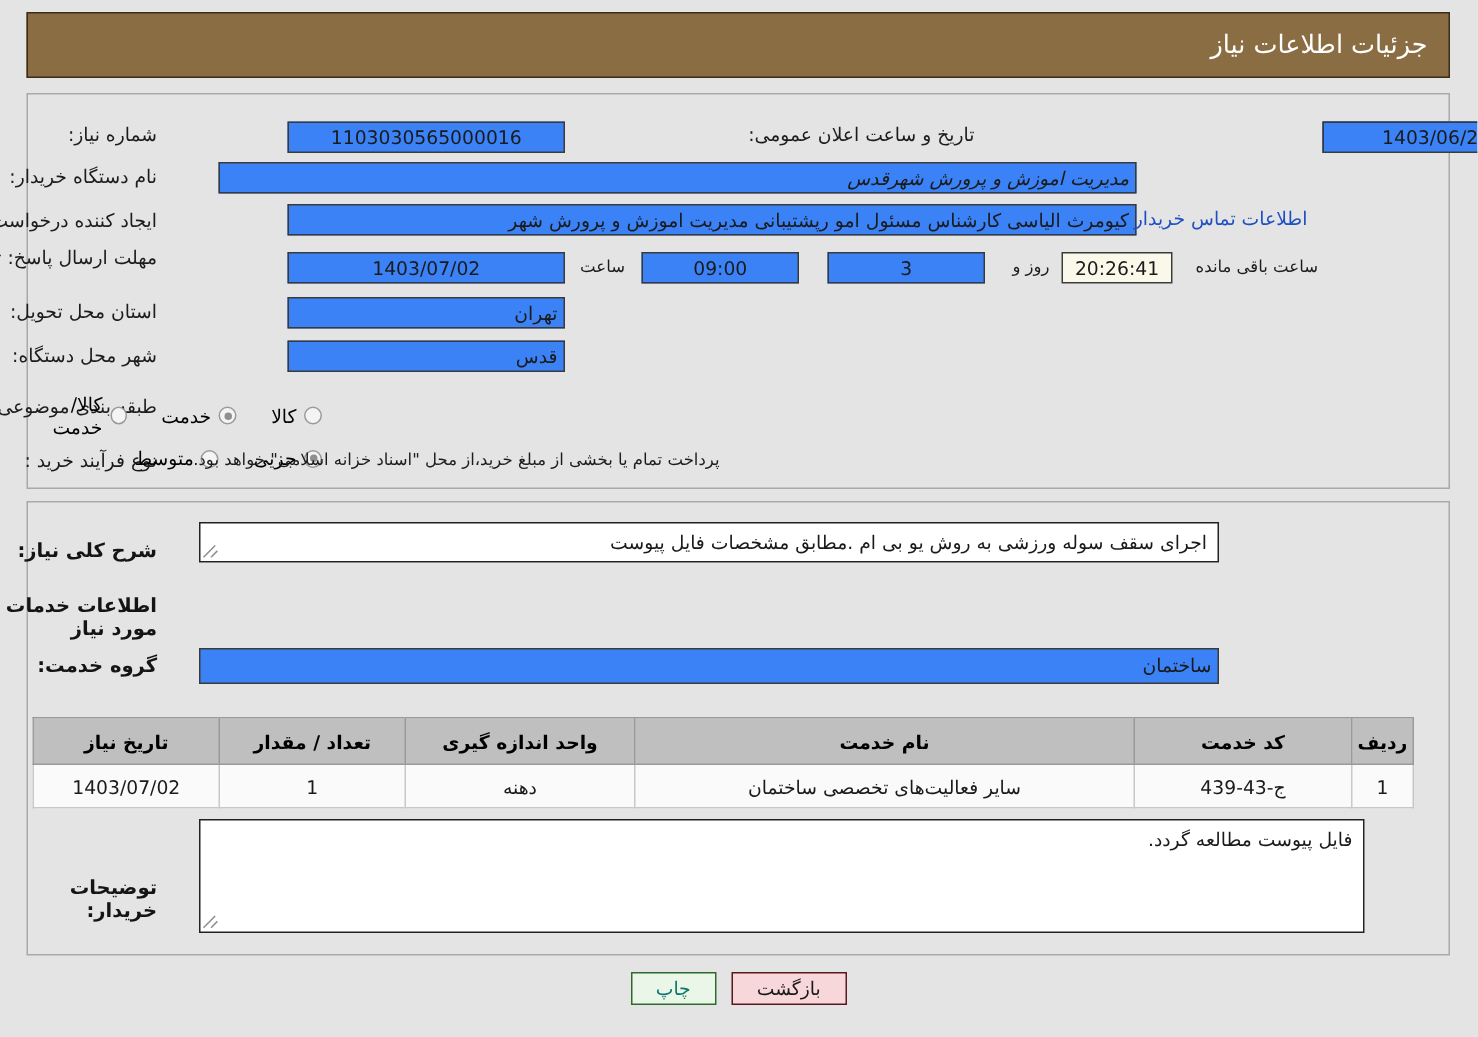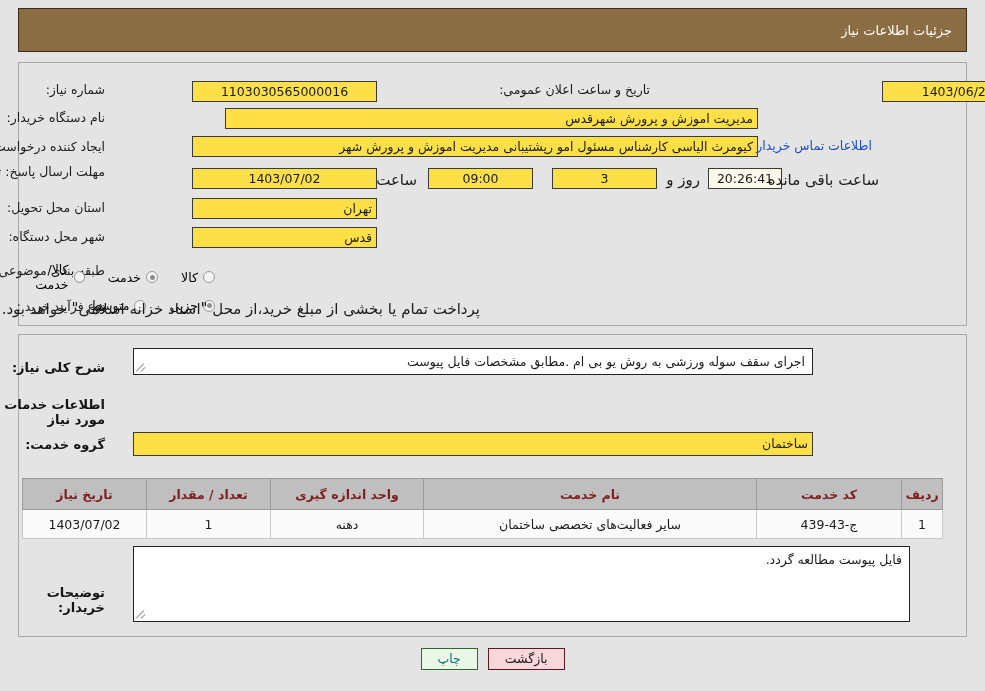--- a/index.html
+++ b/index.html
@@ -27,21 +27,21 @@
     background: #8a6d43;
     border: 1px solid #3b2d1a;
     box-sizing: border-box;
     display: flex;
     align-items: center;
     justify-content: flex-start;
     padding-right: 14px;
   }
   .header-title {
     color: #ffffff;
-    font-size: 13px;
+    font-size: 17px;
     letter-spacing: .2px;
   }
 
   
   .watermark {
     position: absolute;
     top: 215px;
     right: 0;
     left: 0;
     height: 200px;
@@ -98,40 +98,40 @@
   }
   .lbl {
     color: #1c1c1c;
     font-size: 12.5px;
     text-align: left;
     line-height: 1.25;
   }
   .lbl.two-line { line-height: 1.15; }
   .fld {
     border: 1px solid #3a3a3a;
-    background: #fde047;
+    background: #3b82f6;
     box-sizing: border-box;
     height: 21px;
     line-height: 19px;
     font-size: 12.5px;
     color: #1a1a1a;
     padding: 0 4px;
     text-align: center;
     overflow: hidden;
     white-space: nowrap;
   }
   .fld.rtl-start { text-align: right; }
   .fld.cream { background: #faf8e8; }
   .link {
     color: #1f4fc4;
     font-size: 12.5px;
     text-decoration: none;
     cursor: pointer;
   }
-  .plain { font-size: 15px; color: #1c1c1c; }
+  .plain { font-size: 11px; color: #1c1c1c; }
 
   
   .radio {
     display: inline-block;
     width: 12px;
     height: 12px;
     border-radius: 50%;
     border: 1px solid #9a9a9a;
     background: #f4f4f4;
     box-sizing: border-box;
@@ -196,21 +196,21 @@
     font-size: 12.5px;
     background: #ffffff;
     z-index: 2;
   }
   #goods-table th {
     background: #bfbfbf;
     border: 1px solid #9a9a9a;
     height: 28px;
     font-weight: bold;
     font-size: 12.5px;
-    color: #7f1d1d;
+    color: #000000;
     text-align: center;
   }
   #goods-table td {
     background: #fafafa;
     border: 1px solid #c8c8c8;
     height: 26px;
     text-align: center;
     color: #1a1a1a;
   }
 
@@ -257,21 +257,21 @@
 
   <div class="frow" style="top:82px; right:335px;">
     <span class="lbl">تاریخ و ساعت اعلان عمومی:</span>
   </div>
   <div class="fld" style="position:absolute; top:81px; right:0; left:882px; width:auto; min-width:0;"></div>
   <div class="fld" style="position:absolute; top:81px; left:882px; width:200px;">12:07 - 1403/06/29</div>
 
   <div class="frow" style="top:110px; right:880px;">
     <span class="lbl">نام دستگاه خریدار:</span>
   </div>
-  <div class="fld rtl-start" style="position:absolute; top:108px; right:227px; width:533px;">مدیریت اموزش و پرورش شهرقدس</div>
+  <div class="fld rtl-start" style="position:absolute; top:108px; right:227px; width:612px;font-style:italic;">مدیریت اموزش و پرورش شهرقدس</div>
 
   <div class="frow" style="top:139px; right:880px;">
     <span class="lbl">ایجاد کننده درخواست:</span>
   </div>
   <div class="fld rtl-start" style="position:absolute; top:136px; right:227px; width:566px;">کیومرث الیاسی کارشناس مسئول امو رپشتیبانی  مدیریت اموزش و پرورش شهر</div>
   <a class="link" style="position:absolute; top:138px; right:113px;">اطلاعات تماس خریدار</a>
 
   <div class="frow" style="top:164px; right:880px; display:block; width:98px; text-align:left;">
     <span class="lbl two-line">مهلت ارسال پاسخ: تا تاریخ:</span>
   </div>

